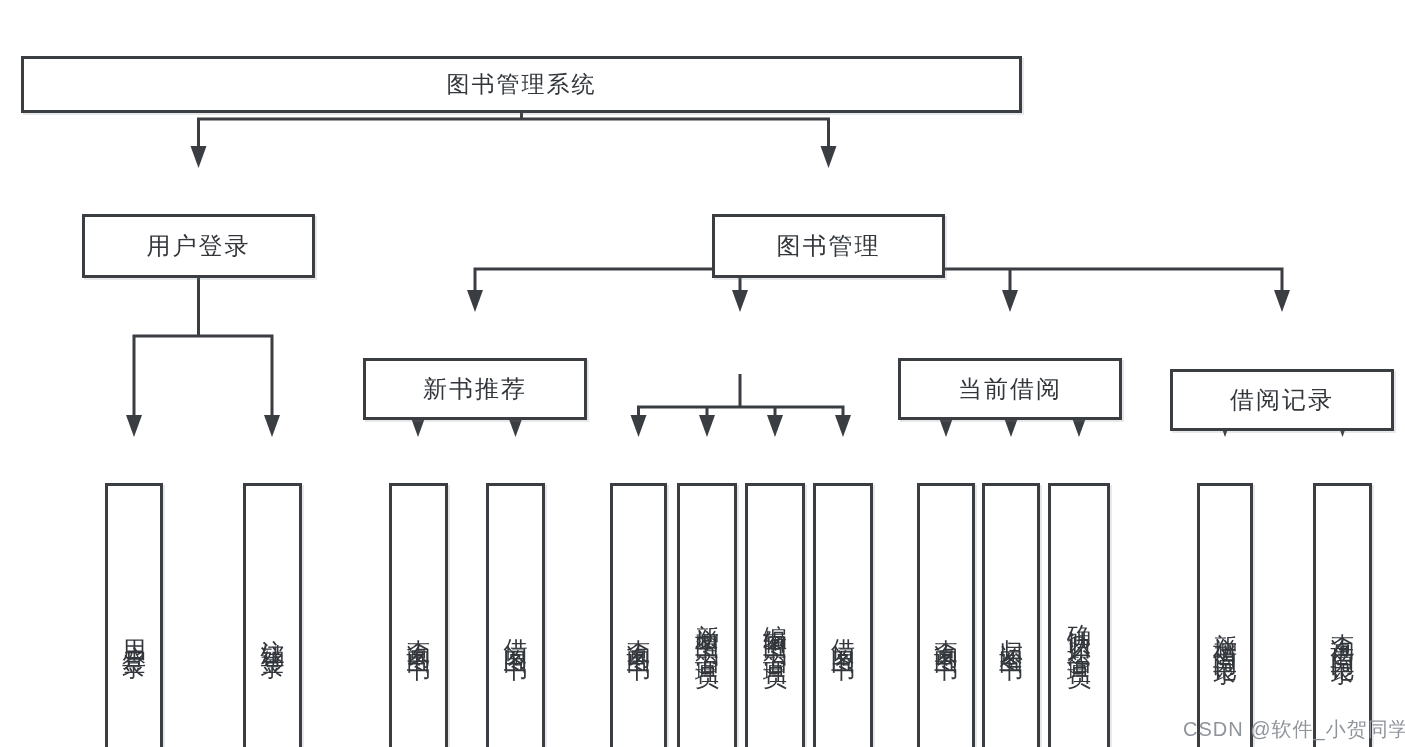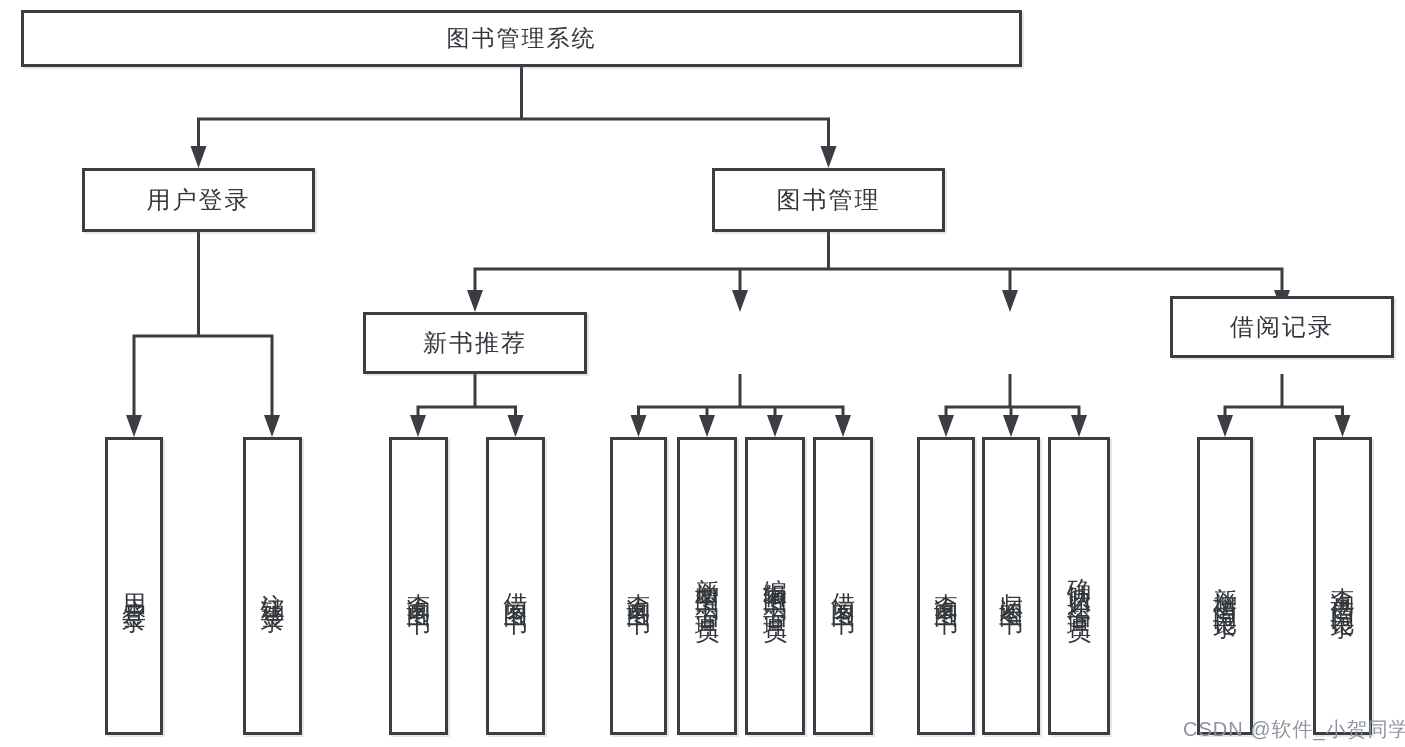--- a/index.html
+++ b/index.html
@@ -24,20 +24,21 @@
   .node {
     position: absolute;
     box-sizing: border-box;
     border: 3px solid #3a3d42;
     background: #ffffff;
     display: flex;
     align-items: center;
     justify-content: center;
     color: #33373c;
     box-shadow: 2px 2px 0 rgba(120,125,135,0.18);
+    margin-top: 46px;
   }
   .node.h {
     font-size: 24px;
     letter-spacing: 2px;
     white-space: nowrap;
   }
   .node.root { font-size: 23px; }
   .node.leaf span {
     writing-mode: vertical-rl;
     font-size: 24px;
@@ -115,21 +116,24 @@
   <div class="node h" style="left:82px; top:168px; width:233px; height:64px;">
     <span>用户登录</span>
   </div>
   <div class="node h" style="left:363px; top:312px; width:224px; height:62px;">
     <span>新书推荐</span>
   </div>
 
   <div class="node h" style="left:712px; top:168px; width:233px; height:64px;">
     <span>图书管理</span>
   </div>
-  <div class="node h" style="left:1170px; top:296px; width:224px; height:62px;">
+  <div class="node h" style="left:898px; top:312px; width:224px; height:62px;">
+    <span>当前借阅</span>
+  </div>
+  <div class="node h" style="left:1170px; top:323px; width:224px; height:62px;">
     <span>借阅记录</span>
   </div>
 
   <div class="node leaf" style="left:105px; top:437px; width:58px; height:298px;">
     <span>用户登录</span>
   </div>
   <div class="node leaf" style="left:243px; top:437px; width:59px; height:298px;">
     <span>注销登录</span>
   </div>
   <div class="node leaf" style="left:389px; top:437px; width:59px; height:298px;">

